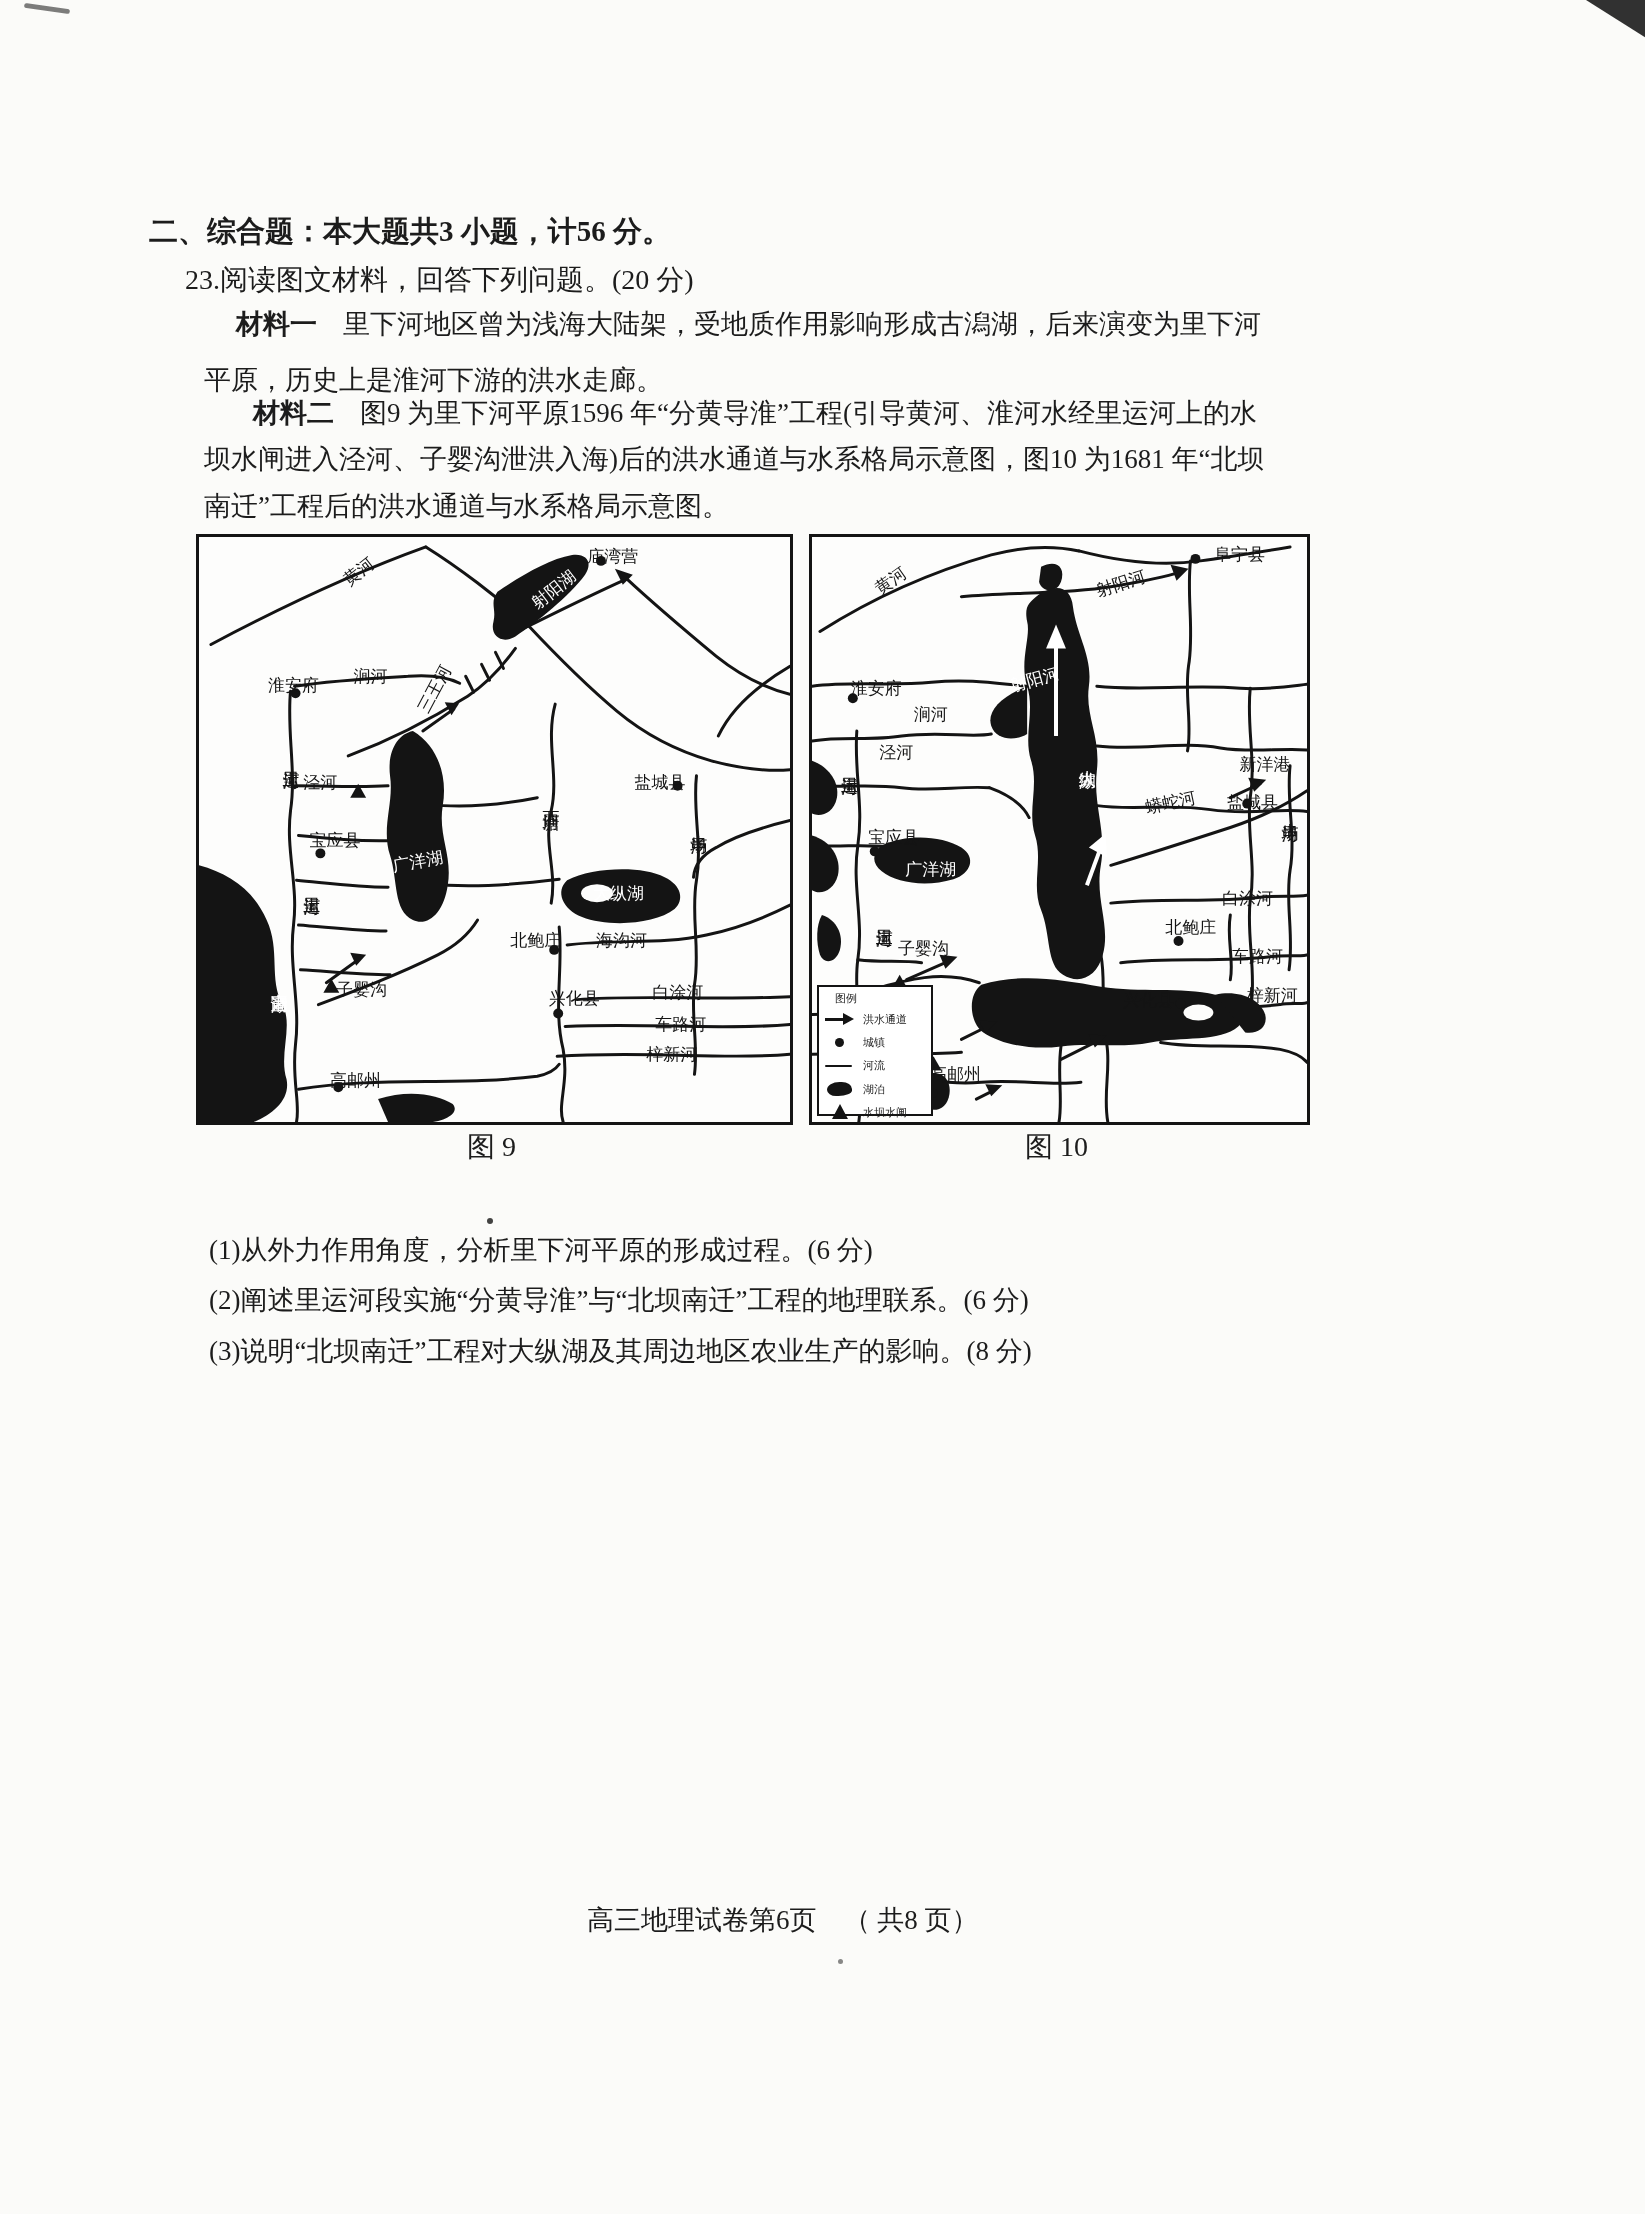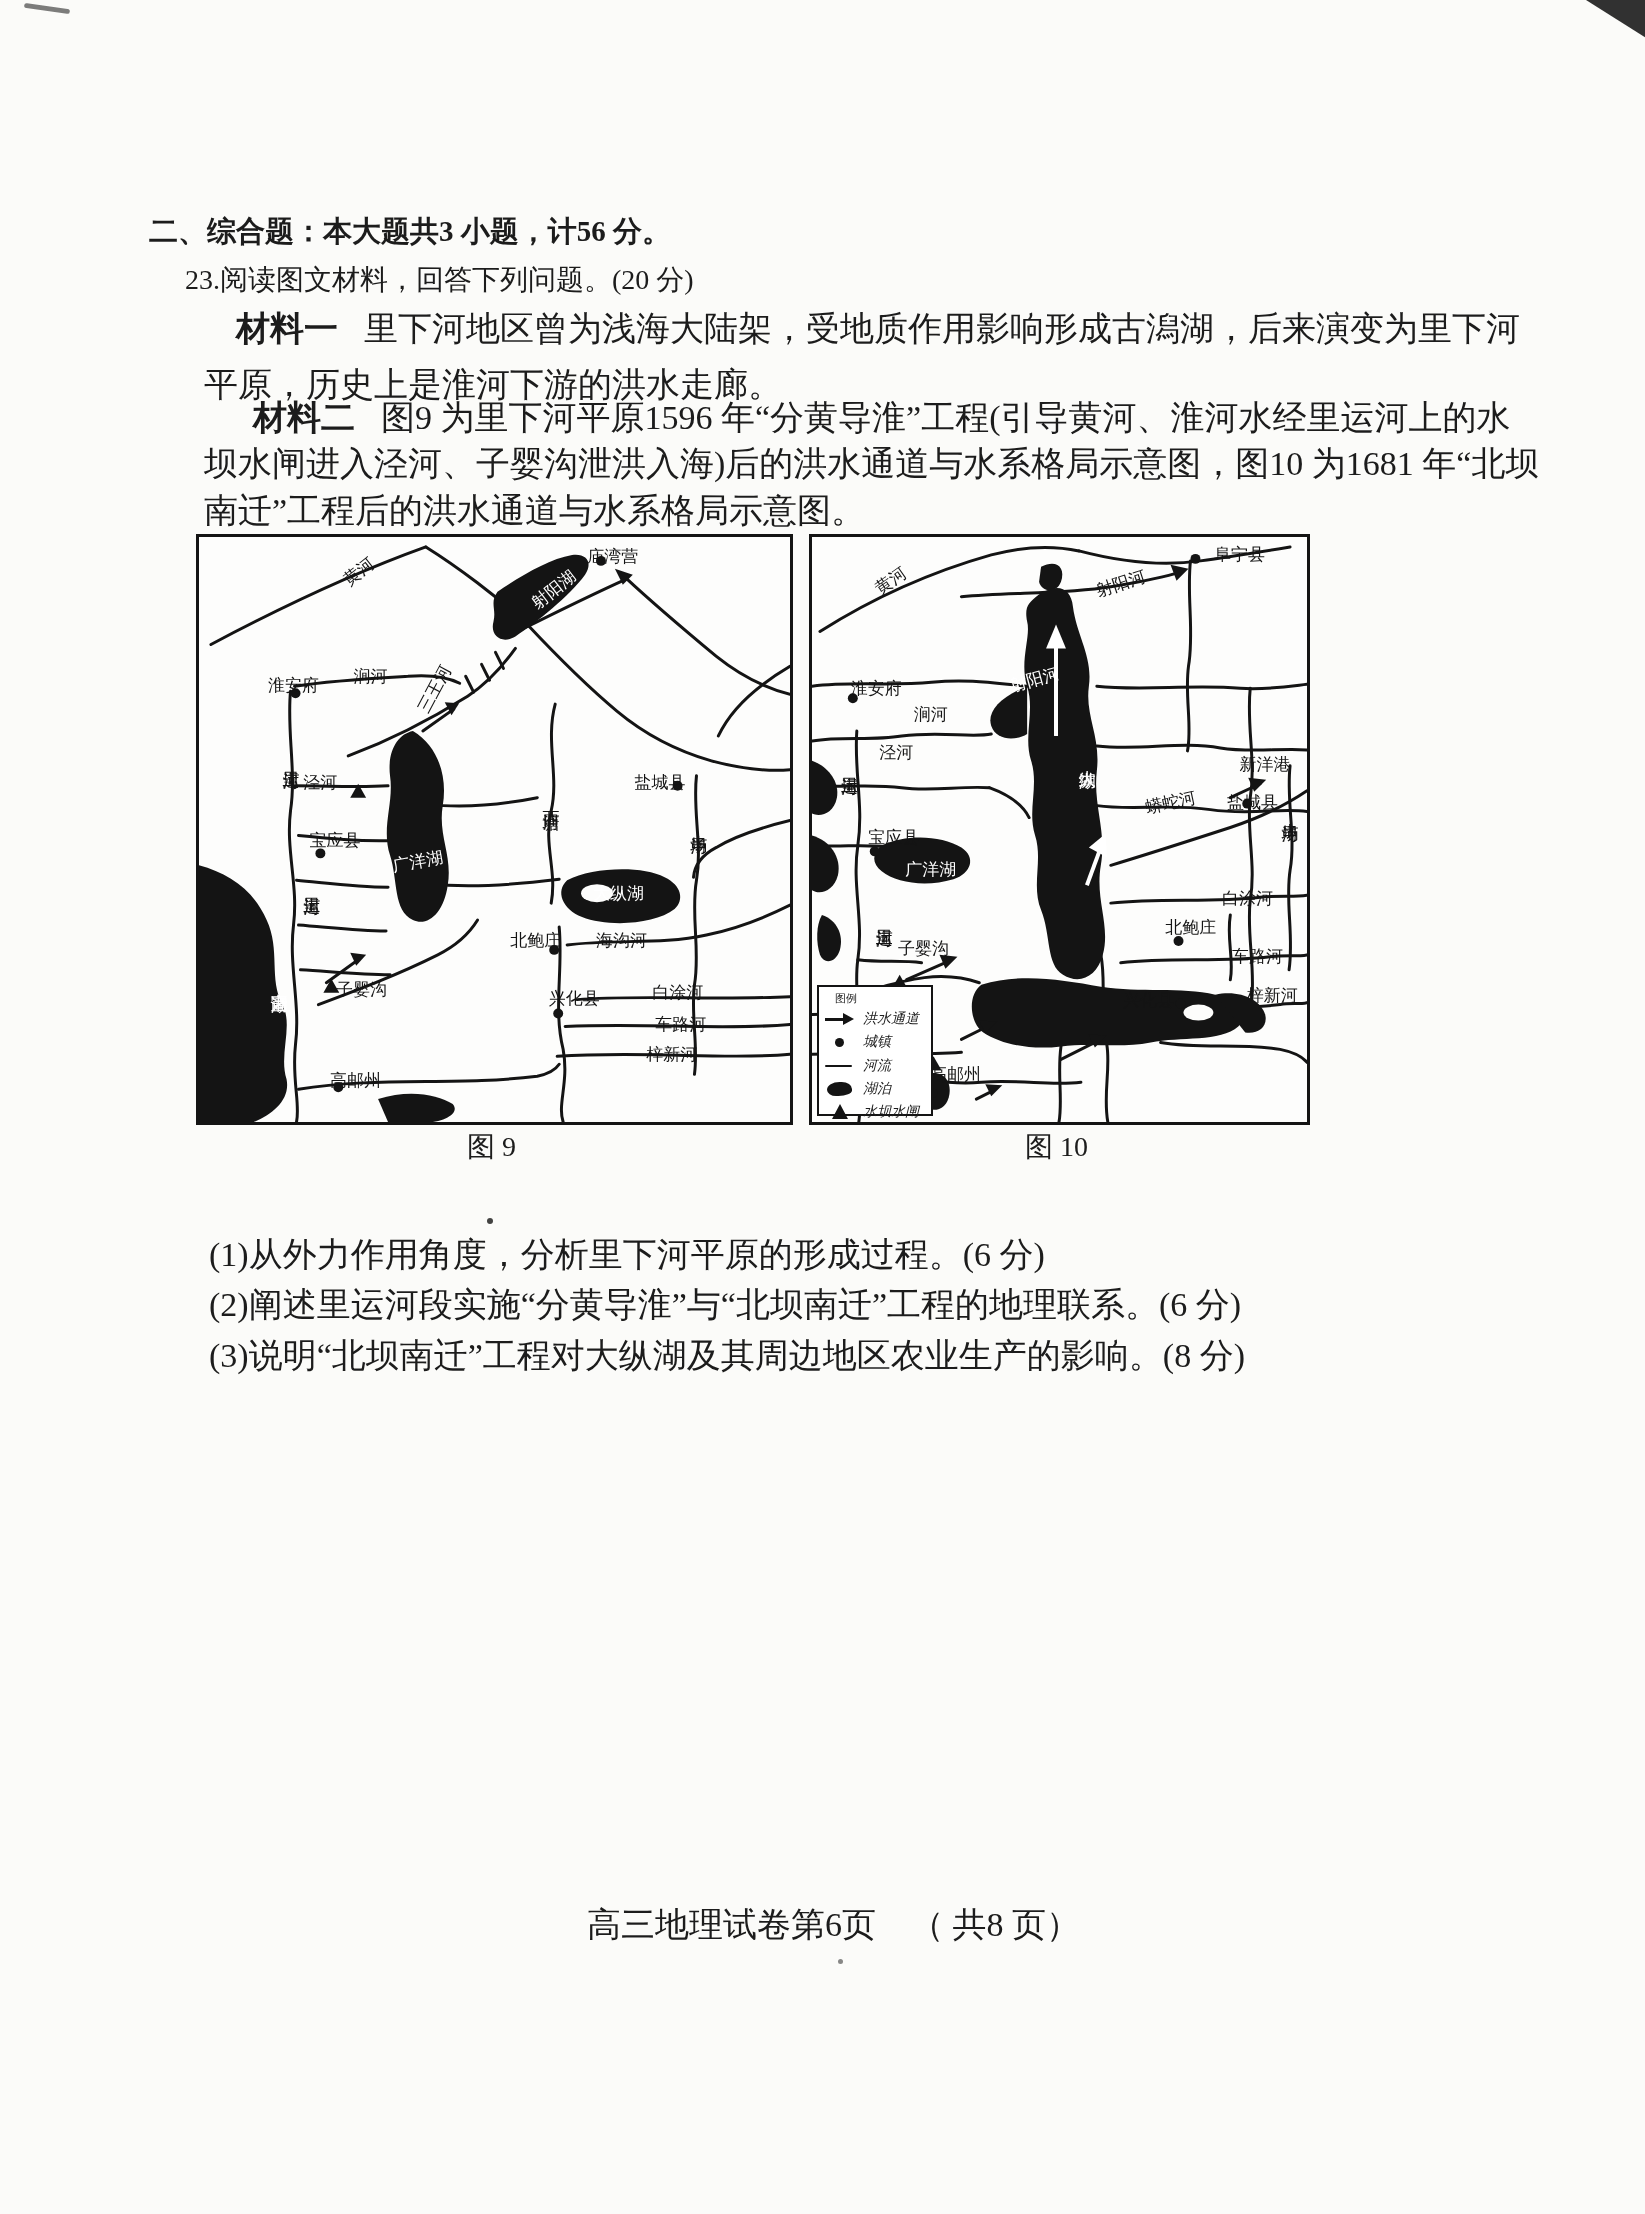--- a/index.html
+++ b/index.html
@@ -1,18 +1,18 @@
 <!DOCTYPE html>
 <html><head>
 <meta charset="utf-8">
 <style>
   html,body{margin:0;padding:0;background:#e8e8e6;}
   .page{position:relative;width:1646px;height:2215px;background:#fbfbf9;overflow:hidden;
         font-family:"Liberation Serif","DejaVu Serif",serif;color:#1c1c1c;}
-  .txt{position:absolute;white-space:nowrap;font-size:34px;}
+  .txt{position:absolute;white-space:nowrap;font-size:27px;}
   .bold{font-weight:700;}
   .matlabel{font-weight:700;margin-right:26px;}
   
   .map{position:absolute;border:3px solid #141414;background:#fdfdfc;}
   .map svg{position:absolute;left:0;top:0;width:100%;height:100%;}
   .map-label{position:absolute;font-size:17px;line-height:1.05;color:#141414;white-space:nowrap;
              transform:translate(-50%,-50%);z-index:3;}
   .map-label.inv{color:#ffffff;}
   .map-label.vert{writing-mode:vertical-rl;text-orientation:upright;letter-spacing:1px;}
   .caption{position:absolute;font-size:28px;}
@@ -24,21 +24,21 @@
   .lg-ic{display:inline-block;position:relative;width:30px;flex:0 0 30px;height:16px;}
   .ic-flood-channel-arrow::before{content:"";position:absolute;left:0;top:7px;width:20px;height:2.5px;background:#141414;}
   .ic-flood-channel-arrow::after{content:"";position:absolute;left:18px;top:1.5px;border-left:11px solid #141414;
       border-top:6.5px solid transparent;border-bottom:6.5px solid transparent;}
   .ic-town-dot::before{content:"";position:absolute;left:10px;top:4px;width:9px;height:9px;border-radius:50%;background:#141414;}
   .ic-river-line::before{content:"";position:absolute;left:0;top:7px;width:27px;height:2.5px;background:#141414;border-radius:2px;}
   .ic-lake-blob::before{content:"";position:absolute;left:2px;top:1px;width:25px;height:14px;background:#141414;
       border-radius:55% 45% 60% 40% / 60% 55% 45% 50%;}
   .ic-dam-sluice-triangle::before{content:"";position:absolute;left:7px;top:0;
       border-left:8px solid transparent;border-right:8px solid transparent;border-bottom:15px solid #141414;}
-  .lg-label{font-size:14px;font-style:italic;}
+  .lg-label{font-size:11px;}
   
   .artifact{position:absolute;background:#141414;}
   .wedge-tr{right:0;top:0;width:0;height:0;background:none;
       border-top:38px solid #1b1b1b;border-left:60px solid transparent;opacity:.9;}
   .mark-tl{left:24px;top:6px;width:46px;height:5px;transform:rotate(8deg);opacity:.55;border-radius:3px;}
   .speck1{left:487px;top:1218px;width:6px;height:6px;border-radius:50%;opacity:.8;}
   .speck2{left:838px;top:1959px;width:5px;height:5px;border-radius:50%;opacity:.5;}
 </style>
 </head>
 <body>

